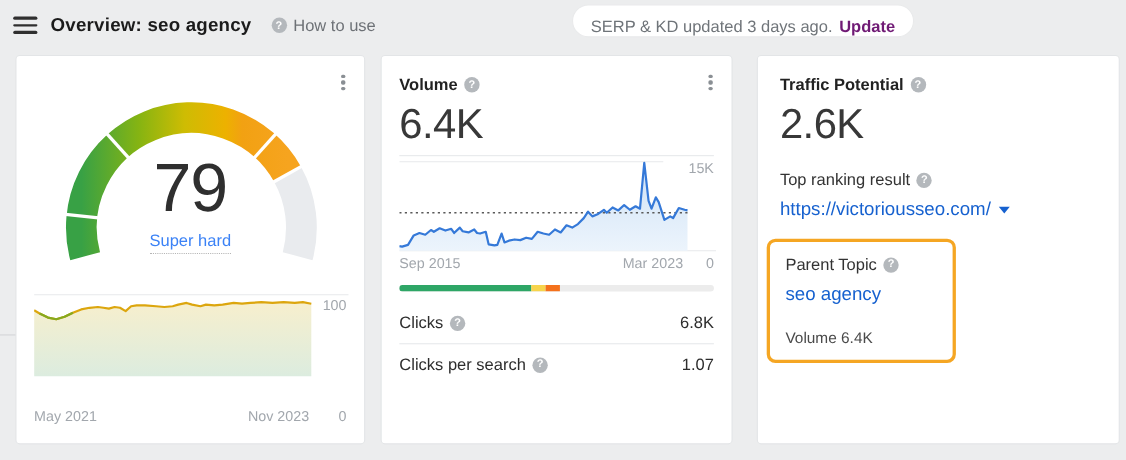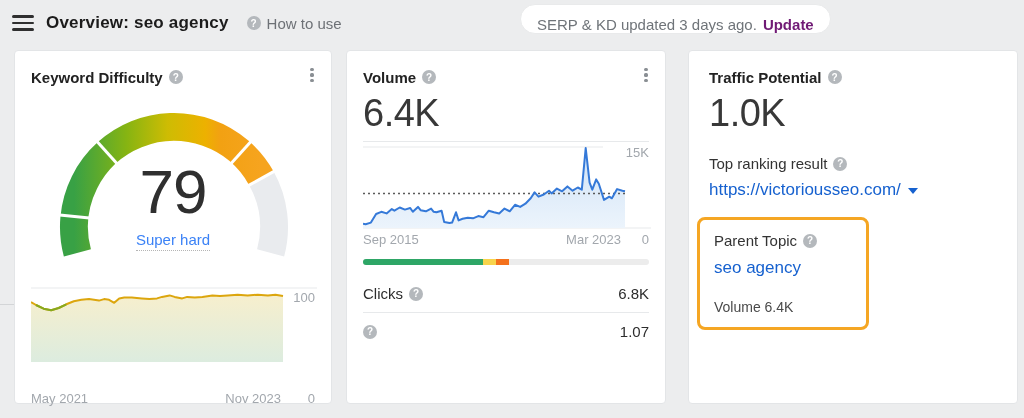--- a/index.html
+++ b/index.html
@@ -97,24 +97,20 @@
     <span class="update">Update</span>
   </div>
 </div>
 
 <div class="card card1">
   <div class="kebab">
       <i></i>
       <i></i>
       <i></i>
     </div>
-  <div class="card-head">
-    <span class="card-title">Keyword Difficulty</span>
-    <span class="qicon"></span>
-  </div>
   <div class="gauge-wrap">
     <svg viewBox="0 0 286 170" width="286" height="170">
         <defs>
           <linearGradient id="ggrad" x1="0" y1="0" x2="1" y2="0">
             <stop offset="0" stop-color="#38a145"></stop>
             <stop offset="0.28" stop-color="#86b412"></stop>
             <stop offset="0.5" stop-color="#cebc03"></stop>
             <stop offset="0.7" stop-color="#edb100"></stop>
             <stop offset="0.78" stop-color="#f2a112"></stop>
             <stop offset="1" stop-color="#f6a41f"></stop>
@@ -193,33 +189,34 @@
   <div class="rows">
     <div class="mrow">
       <span class="lab">
           <span>Clicks</span>
           <span class="qicon"></span>
         </span>
       <span class="val">6.8K</span>
     </div>
     <div class="mrow">
       <span class="lab">
+          <span>Clicks per search</span>
           <span class="qicon"></span>
         </span>
       <span class="val">1.07</span>
     </div>
   </div>
 </div>
 
 <div class="card card3">
   <div class="card-head">
     <span class="card-title">Traffic Potential</span>
     <span class="qicon"></span>
   </div>
-  <div class="big-num">1.0K</div>
+  <div class="big-num">2.6K</div>
   <div class="section-lab">
     <span>Top ranking result</span>
     <span class="qicon"></span>
   </div>
   <div class="rank-link">
     <span>https://victoriousseo.com/</span>
     <span class="caret"></span>
   </div>
   <div class="parent-box">
     <div class="section-lab" style="margin-top:0;">

